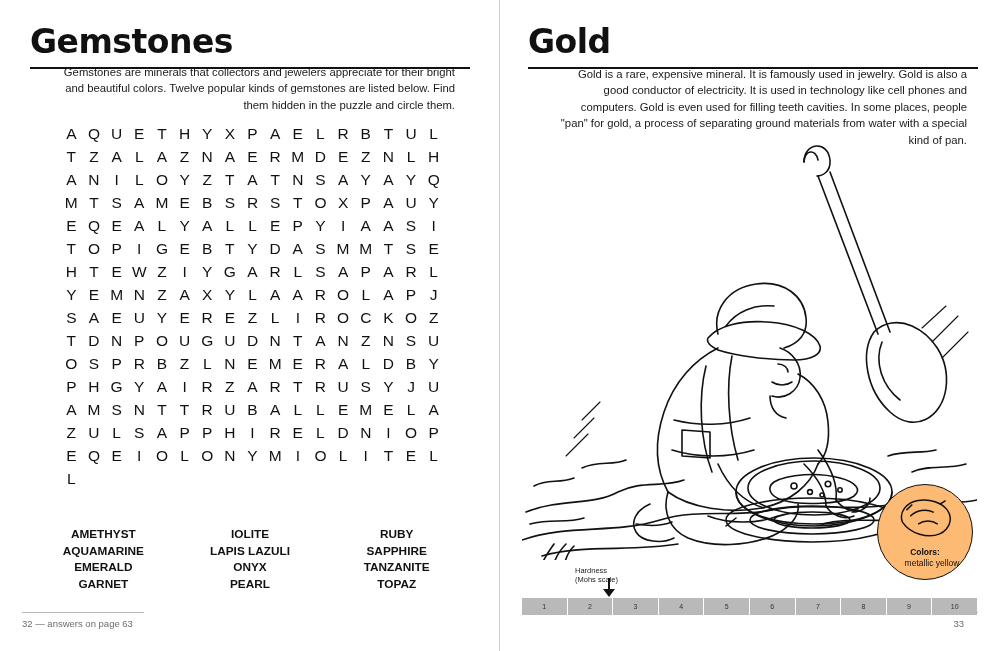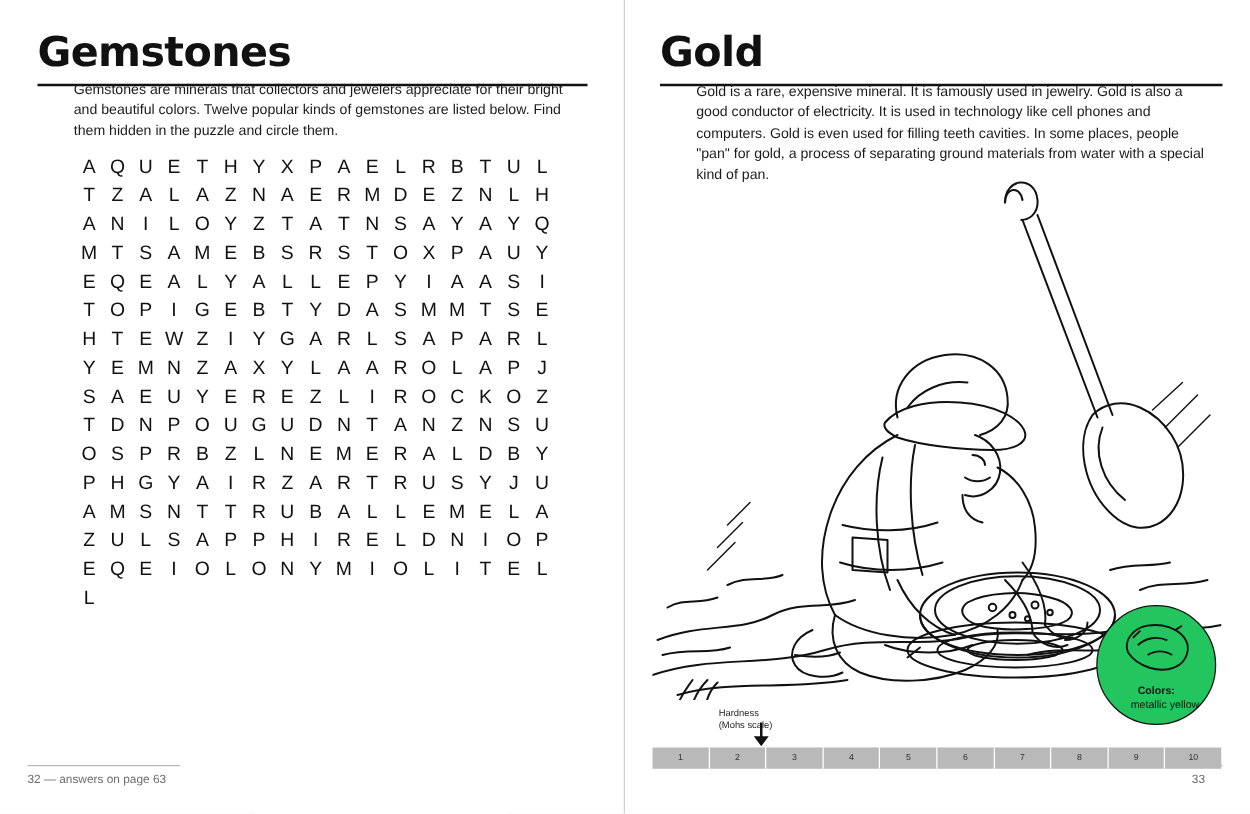--- a/index.html
+++ b/index.html
@@ -48,20 +48,21 @@
     color: #111;
   }
   .title-rule {
     border-bottom: 2px solid #111;
   }
 
   .intro {
     font-size: 11.3px;
     line-height: 1.45;
     color: #1a1a1a;
+    text-align: right;
   }
 
   
   .grid {
     display: grid;
     grid-template-columns: repeat(17, 1fr);
     row-gap: 5px;
     font-size: 15.5px;
     text-align: center;
     color: #111;
@@ -149,21 +150,21 @@
 
   
   .callout {
     position: absolute;
     left: 877px;
     top: 484px;
     width: 96px;
     height: 96px;
     border: 1.6px solid #111;
     border-radius: 50%;
-    background: #22c55e;
+    background: #fdba74;
     text-align: center;
     box-sizing: border-box;
   }
   .callout .c-label {
     position: absolute;
     left: 0; right: 0;
     bottom: 22px;
     font-size: 8.5px;
     font-weight: bold;
     color: #111;
@@ -441,20 +442,34 @@
         <span>I</span>
         <span>O</span>
         <span>L</span>
         <span>I</span>
         <span>T</span>
         <span>E</span>
         <span>L</span>
         <span>L</span>
       </div>
 
+    <div class="wordlist" id="word-list" style="position:absolute; left:30px; top:527px; width:440px;">
+        <div>AMETHYST</div>
+        <div>IOLITE</div>
+        <div>RUBY</div>
+        <div>AQUAMARINE</div>
+        <div>LAPIS LAZULI</div>
+        <div>SAPPHIRE</div>
+        <div>EMERALD</div>
+        <div>ONYX</div>
+        <div>TANZANITE</div>
+        <div>GARNET</div>
+        <div>PEARL</div>
+        <div>TOPAZ</div>
+      </div>
 
     <div class="folio-rule" style="left:22px; top:612px; width:122px;"></div>
     <div class="folio" style="left:22px; top:618px;">32 — answers on page 63</div>
   </div>
 
   <div class="page-right">
 
     <div class="title title-rule" style="position:absolute; left:28px; top:22px; width:450px; padding-bottom:6px;">Gold</div>
 
     <div class="intro" style="position:absolute; left:57px; top:66px; width:410px;">Gold is a rare, expensive mineral. It is famously used in jewelry. Gold is also a good conductor of electricity. It is used in technology like cell phones and computers. Gold is even used for filling teeth cavities. In some places, people "pan" for gold, a process of separating ground materials from water with a special kind of pan.</div>

